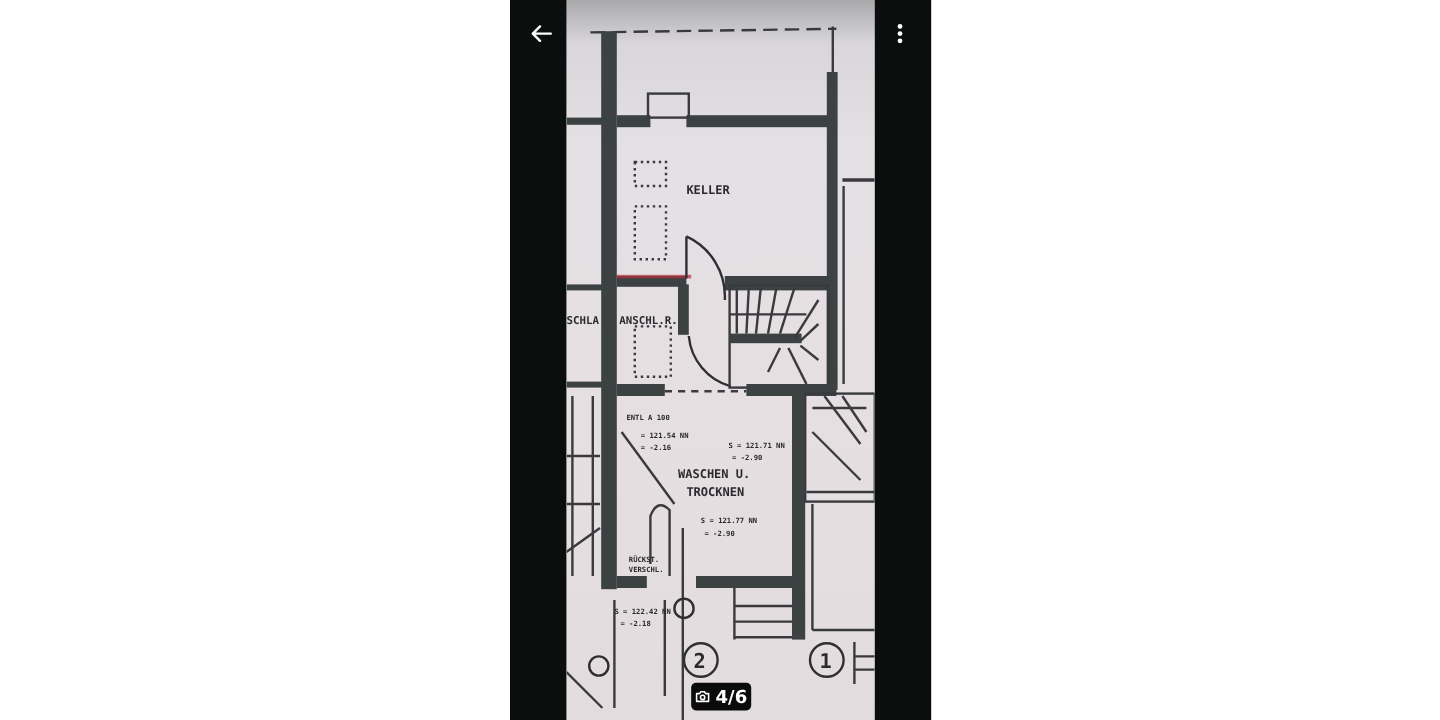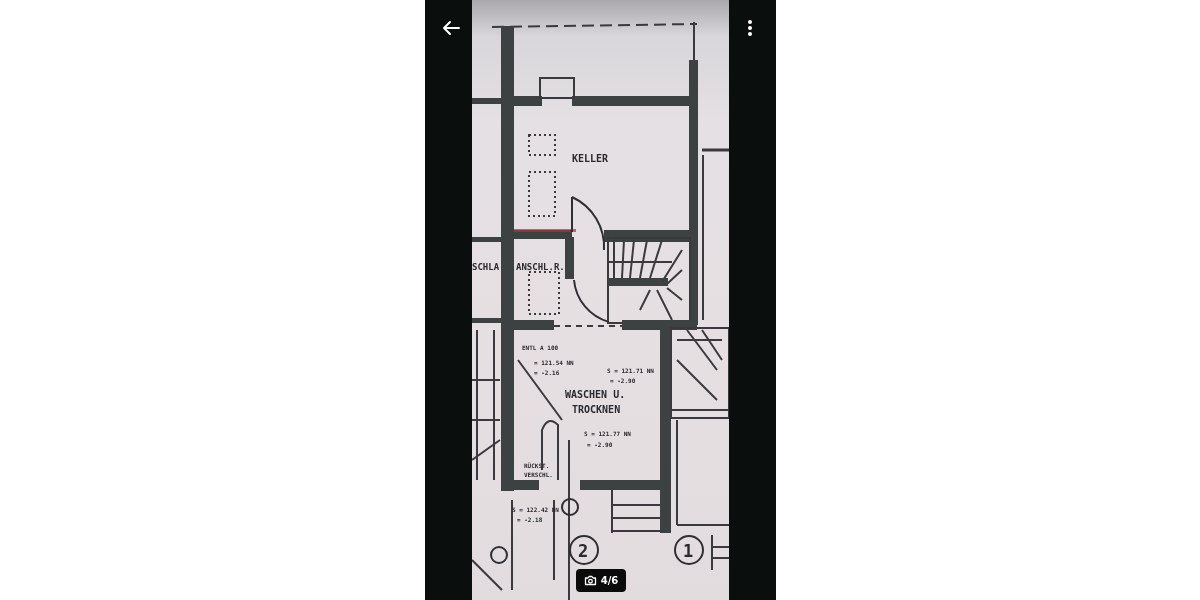--- a/index.html
+++ b/index.html
@@ -3,21 +3,21 @@
 <meta charset="utf-8">
 <style>
   html,body{margin:0;padding:0;background:#ffffff;}
   body{width:1200px;height:600px;position:relative;overflow:hidden;font-family:"DejaVu Sans",sans-serif;}
   .viewer{position:absolute;left:425px;top:0;width:351px;height:600px;background:#0a0e0c;overflow:hidden;}
   .photo{position:absolute;left:47px;top:0;width:257px;height:600px;background:linear-gradient(180deg,#a9a8ab 0%,#d8d6da 6%,#e4e0e3 20%,#e6dfe2 60%,#e2dcdf 100%);overflow:hidden;}
   .photo svg{position:absolute;left:0;top:0;}
   .topbtn{position:absolute;top:10px;width:36px;height:36px;display:flex;align-items:center;justify-content:center;cursor:pointer;}
   .back{left:8px;}
   .more{right:8px;}
-  .counter{position:absolute;left:151px;top:569px;width:50px;height:23px;background:#0b0b0b;border-radius:4px;display:flex;align-items:center;justify-content:center;gap:4px;color:#fff;font-size:10px;font-weight:bold;}
+  .counter{position:absolute;left:151px;top:569px;width:50px;height:23px;background:#0b0b0b;border-radius:4px;display:flex;align-items:center;justify-content:center;gap:4px;color:#fff;font-size:15px;font-weight:bold;}
   .lbl{font-family:"DejaVu Sans Mono",monospace;font-weight:bold;fill:#2a2a2e;}
 </style>
 </head>
 <body>
 
 <div class="viewer">
   <div class="photo">
     <svg width="257" height="600" viewBox="0 0 257 600">
 
       <line x1="20" y1="27" x2="225" y2="24" stroke="#3a3a3e" stroke-width="2" stroke-dasharray="12,6"></line>

